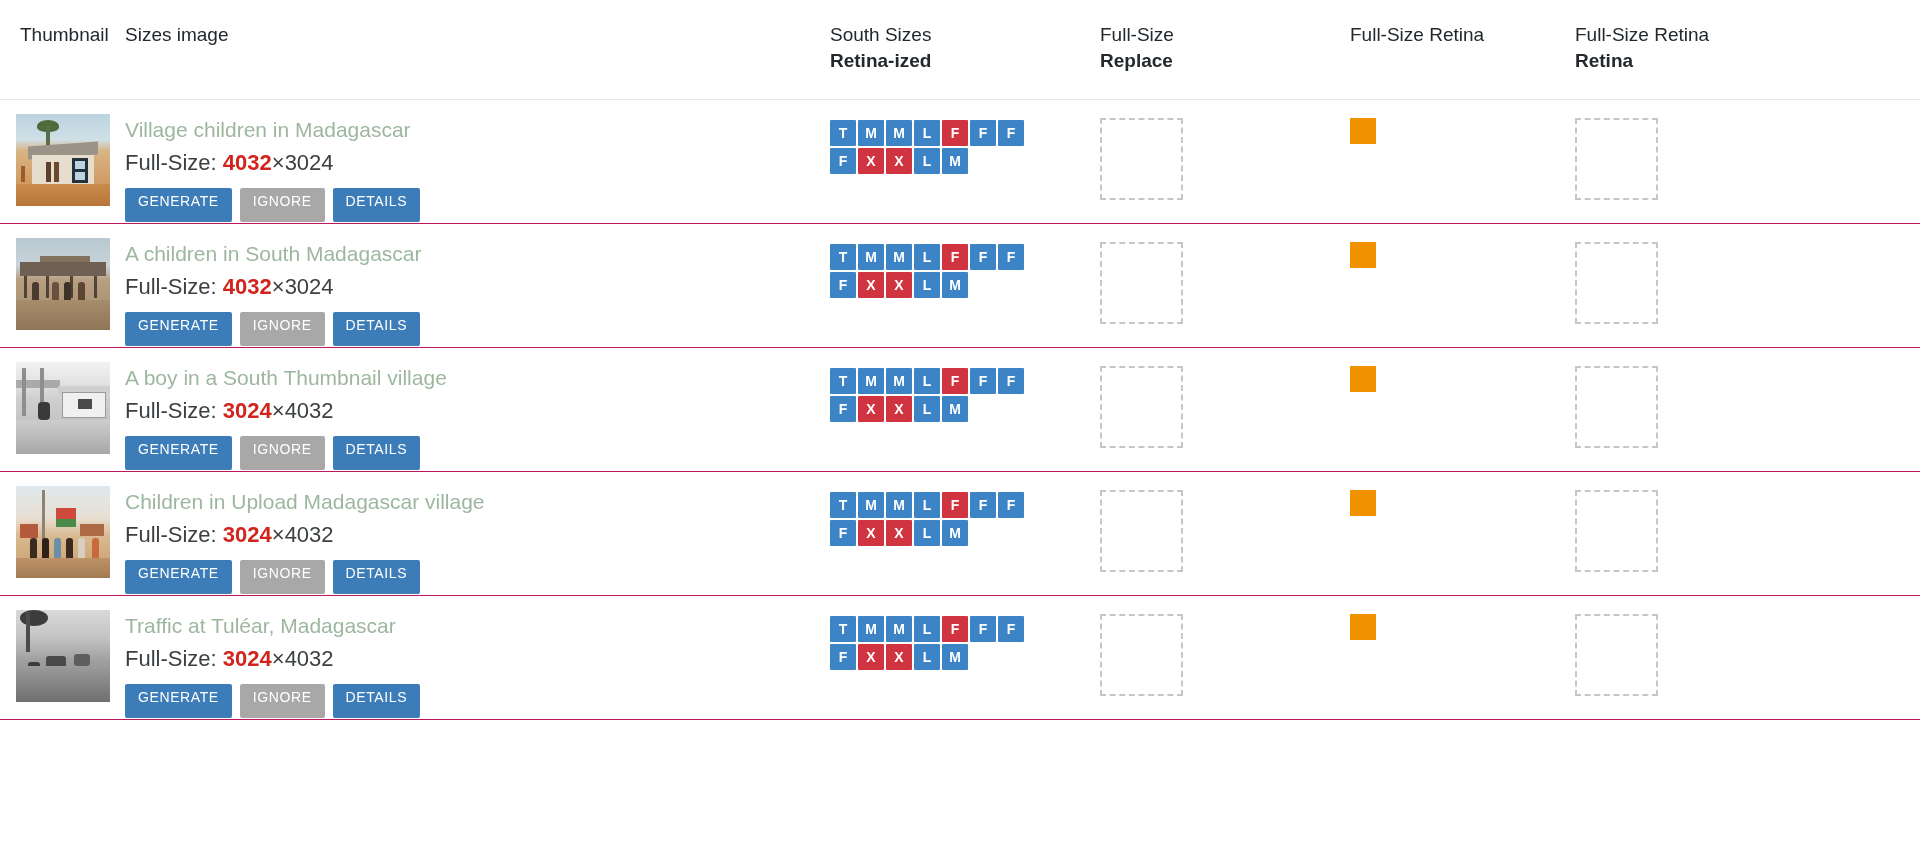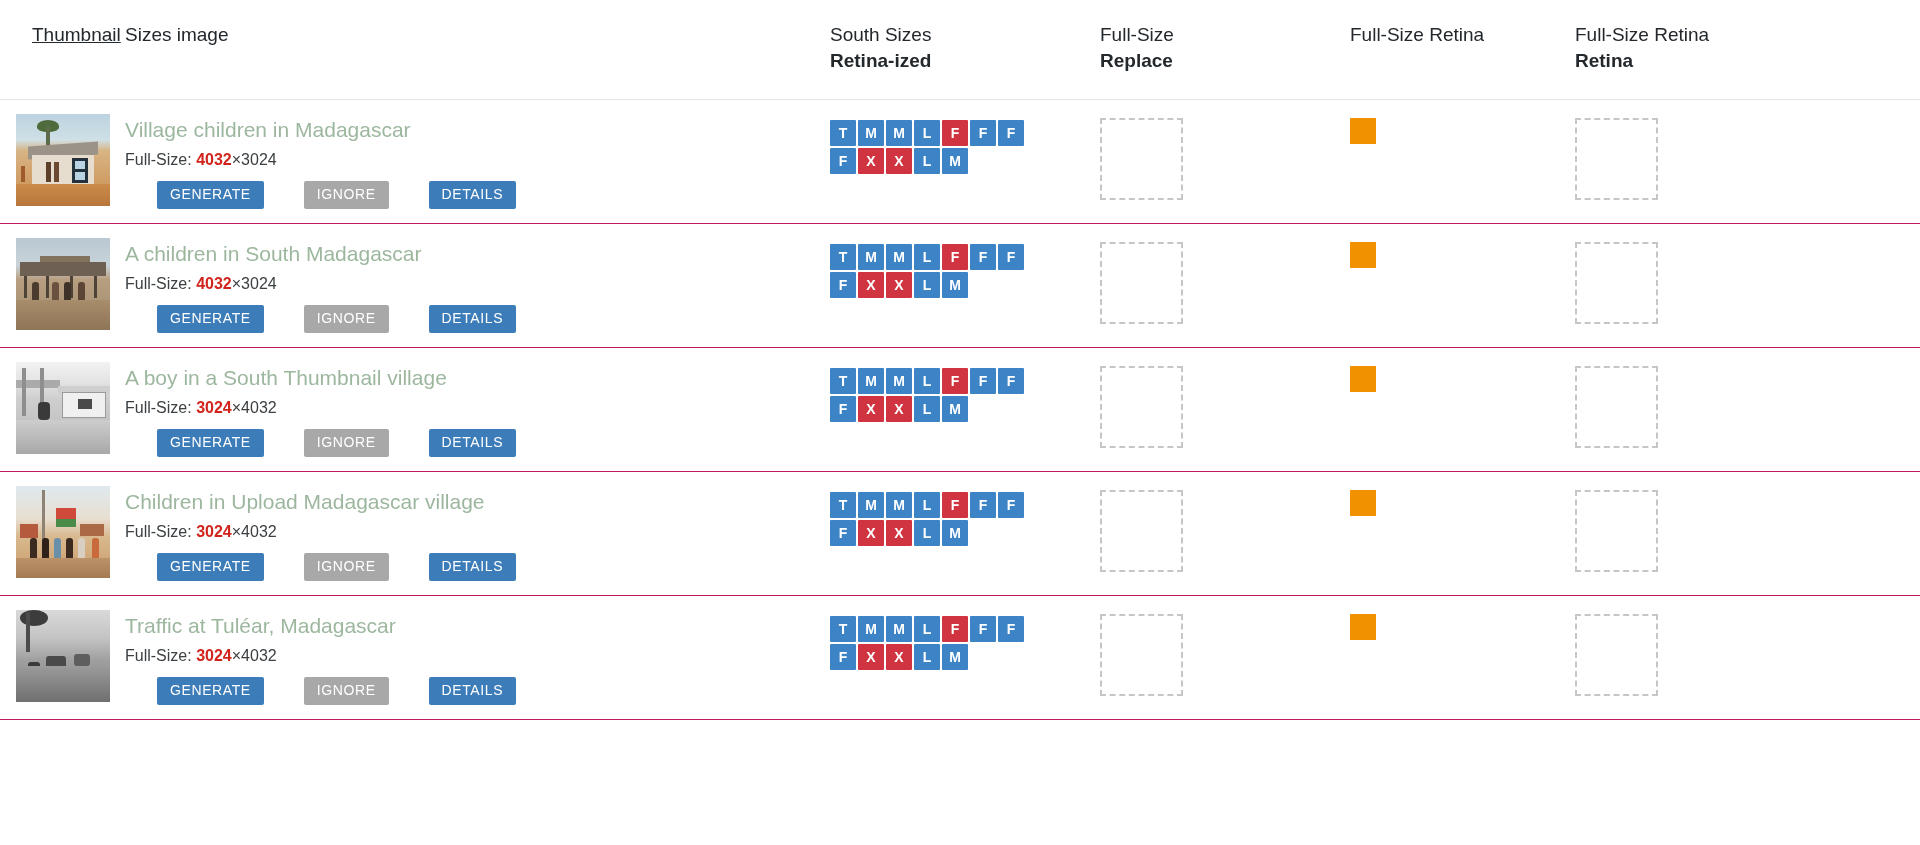--- a/index.html
+++ b/index.html
@@ -39,21 +39,21 @@
     text-align: left;
     vertical-align: top;
     font-weight: normal;
     font-size: 19px;
     color: #23282d;
     padding: 22px 0 26px 0;
     border-bottom: 1px solid #e6e6e6;
     line-height: 1.35;
   }
   thead th .hl2 { font-weight: bold; display: block; }
-  thead th.h-thumb  { padding-left: 32px; text-decoration: underline; }
+  thead th.h-thumb  { padding-left: 20px; }
   thead th.h-base   { padding-left: 0px; }
   thead th.h-sizes  { padding-left: 0px; }
   thead th.h-replace{ padding-left: 0px; }
   thead th.h-retina { padding-left: 0px; }
   thead th.h-upload { padding-left: 0px; }
 
   tbody td {
     vertical-align: top;
     border-bottom: 1px solid #be185d;
     padding: 0;
@@ -136,41 +136,40 @@
   .base-title {
     font-size: 21px;
     color: #9db79f;
     line-height: 1.1;
     margin: 0 0 9px 0;
     text-decoration: none;
     display: block;
     cursor: pointer;
   }
   .base-size {
-    font-size: 16px;
+    font-size: 22px;
     color: #3c4043;
     margin: 0 0 11px 0;
     line-height: 1.2;
   }
   .base-size .num { color: #d0241c; font-weight: bold; }
   .base-size .sep { color: #3c4043; }
 
   .btn-row { display: flex; gap: 8px; }
   .btn {
     display: inline-block;
     font-size: 14px;
     letter-spacing: 0.6px;
     color: #ffffff;
-    padding: 5px 13px 6px 13px;
+    padding: 5px 13px 12px 13px;
     border: none;
     border-radius: 2px;
     line-height: 1.25;
     cursor: pointer;
     font-family: "Liberation Sans", sans-serif;
-    margin-left: 32px;
   }
   .btn-generate { background: #3c7cb8; }
   .btn-ignore   { background: #a8a8a8; }
   .btn-details  { background: #3c7cb8; }
 
   
   .sizes-cell { padding: 20px 0 0 0; }
   .badge-grid { display: flex; flex-direction: column; gap: 2px; }
   .badge-row { display: flex; gap: 2px; }
   .badge {

